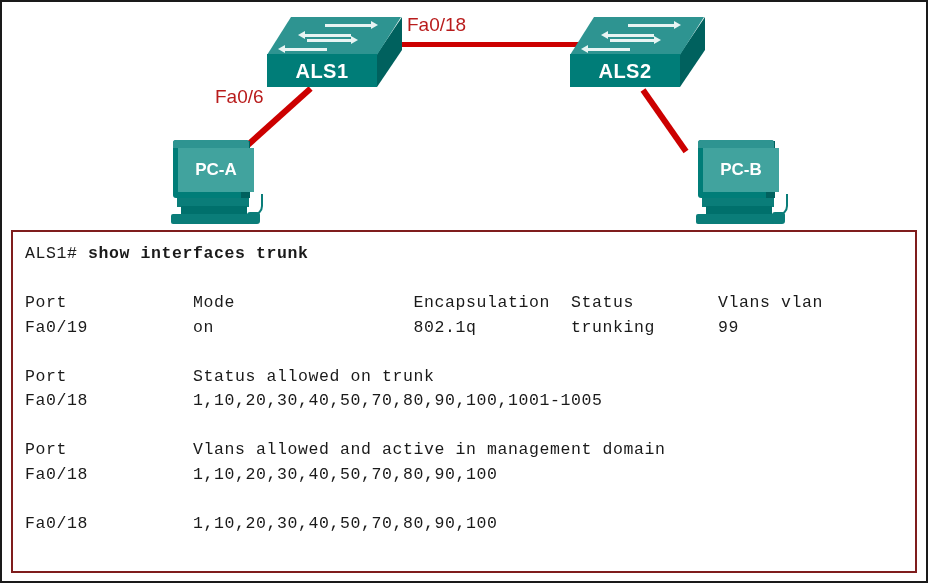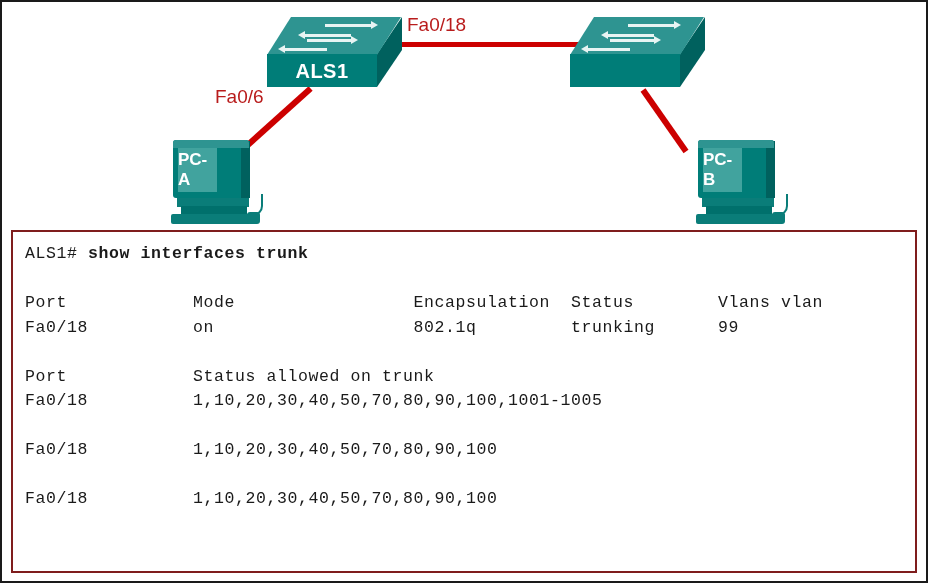--- a/index.html
+++ b/index.html
@@ -134,21 +134,21 @@
     left: 76px;
     top: 3px;
     width: 9px;
     height: 57px;
     background: #00615e;
   }
   .pc .screen {
     position: absolute;
     left: 13px;
     top: 10px;
-    width: 39px;
+    width: 76px;
     height: 44px;
     background: #41a39e;
     display: flex;
     align-items: center;
     justify-content: center;
   }
   .pc .pc-label {
     color: #ffffff;
     font-size: 17px;
     font-weight: bold;
@@ -265,20 +265,21 @@
 
     <div class="switch" style="left:568px; top:15px;">
       <div class="side-face2"></div>
       <div class="top-face">
         <div class="arrow right" style="left:58px; top:7px; width:46px;"></div>
         <div class="arrow left" style="left:38px; top:17px; width:46px;"></div>
         <div class="arrow right" style="left:40px; top:22px; width:44px;"></div>
         <div class="arrow left" style="left:18px; top:31px; width:42px;"></div>
       </div>
       <div class="front-face"></div>
+      <div class="sw-label">ALS2</div>
     </div>
 
     <div class="pc" style="left:163px; top:136px;">
       <div class="mouse-cord"></div>
       <div class="monitor-body"></div>
       <div class="monitor-side"></div>
       <div class="monitor-top"></div>
       <div class="screen">
         <span class="pc-label">PC-A</span>
       </div>
@@ -306,29 +307,30 @@
     <div class="port-label" style="left:213px; top:84px;">Fa0/6</div>
   </div>
 
   <div id="terminal">
 
     <div class="term-line bold-cmd"><span>ALS1# </span><span class="cmd">show interfaces trunk</span></div>
 
     <div class="term-blank"></div>
 
     <div class="term-line">Port            Mode                 Encapsulation  Status        Vlans vlan</div>
-    <div class="term-line">Fa0/18          on                   802.1q         trunking      99</div>
+    <div class="term-line">Fa0/19          on                   802.1q         trunking      99</div>
 
     <div class="term-blank"></div>
 
     <div class="term-line">Port            Status allowed on trunk</div>
     <div class="term-line">Fa0/18          1,10,20,30,40,50,70,80,90,100,1001-1005</div>
 
     <div class="term-blank"></div>
 
+    <div class="term-line">Port            Vlans allowed and active in management domain</div>
     <div class="term-line">Fa0/18          1,10,20,30,40,50,70,80,90,100</div>
 
     <div class="term-blank"></div>
 
     <div class="term-line">Fa0/18          1,10,20,30,40,50,70,80,90,100</div>
   </div>
 
 </div>
 
 </body></html>

